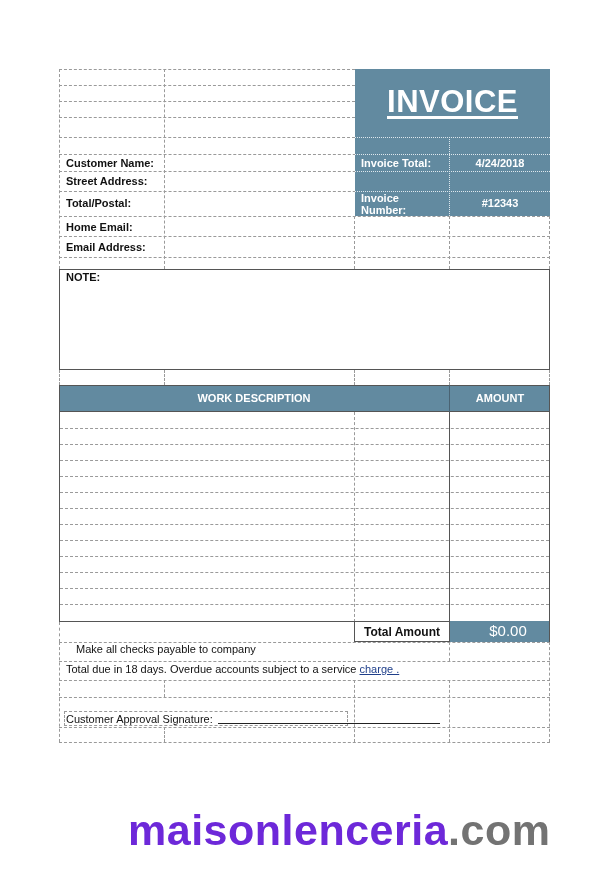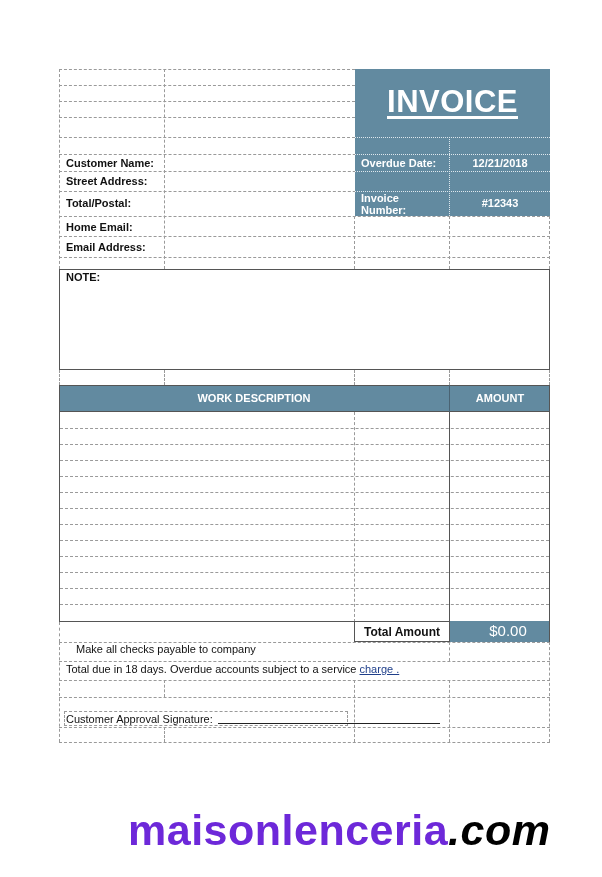--- a/index.html
+++ b/index.html
@@ -52,22 +52,22 @@
   <div class="abs blue" style="left:355px;top:69px;width:195px;height:147px;"></div>
   <div class="abs" style="left:355px;top:84px;width:195px;text-align:center;">
     <span style="color:#fff;font-size:31px;font-weight:bold;text-decoration:underline;text-decoration-thickness:3px;text-underline-offset:4px;letter-spacing:0.5px;">INVOICE</span>
   </div>
   <div class="white-dot-h" style="left:355px;top:137px;width:195px;"></div>
   <div class="white-dot-h" style="left:355px;top:154px;width:195px;"></div>
   <div class="white-dot-h" style="left:355px;top:171px;width:195px;"></div>
   <div class="white-dot-h" style="left:355px;top:191px;width:195px;"></div>
   <div class="white-dot-v" style="left:449px;top:137px;height:79px;"></div>
 
-  <div class="wtxt" style="left:361px;top:157px;">Overdue Date:</div>
-  <div class="wtxt" style="left:450px;top:157px;width:100px;text-align:center;">12/21/2018</div>
+  <div class="wtxt" style="left:361px;top:157px;">Invoice Total:</div>
+  <div class="wtxt" style="left:450px;top:157px;width:100px;text-align:center;">4/24/2018</div>
   <div class="wtxt" style="left:361px;top:192px;line-height:12px;">
     <div>Invoice</div>
     <div>Number:</div>
   </div>
   <div class="wtxt" style="left:450px;top:197px;width:100px;text-align:center;">#12343</div>
 
   <div class="abs solid" style="left:59px;top:269px;width:491px;height:101px;background:#fff;"></div>
   <div class="lbl" style="left:66px;top:271px;">NOTE:</div>
 
   <div class="dash-v" style="left:59px;top:370px;height:15px;"></div>
@@ -137,14 +137,14 @@
   <div class="abs" style="left:66px;top:663px;font-size:11px;color:#111;white-space:nowrap;">
     <span>Total due in 18 days. Overdue accounts subject to a service </span><span style="color:#1f3f8a;text-decoration:underline;">charge .</span>
   </div>
 
   <div class="abs" style="left:64px;top:711px;width:284px;height:15px;border:1px dashed #9a9a9a;"></div>
   <div class="abs" style="left:66px;top:713px;font-size:11px;color:#111;">Customer Approval Signature:</div>
   <div class="abs" style="left:218px;top:723px;width:222px;height:0;border-top:1px solid #222;"></div>
 </div>
 
 <div class="abs" style="left:128px;top:806px;font-size:43px;font-weight:bold;white-space:nowrap;letter-spacing:0.5px;">
-  <span style="color:#6d28d9;">maisonlenceria</span><span style="color:#000000;font-style:italic;">.com</span>
+  <span style="color:#6d28d9;">maisonlenceria</span><span style="color:#737373;">.com</span>
 </div>
 
 </body></html>

